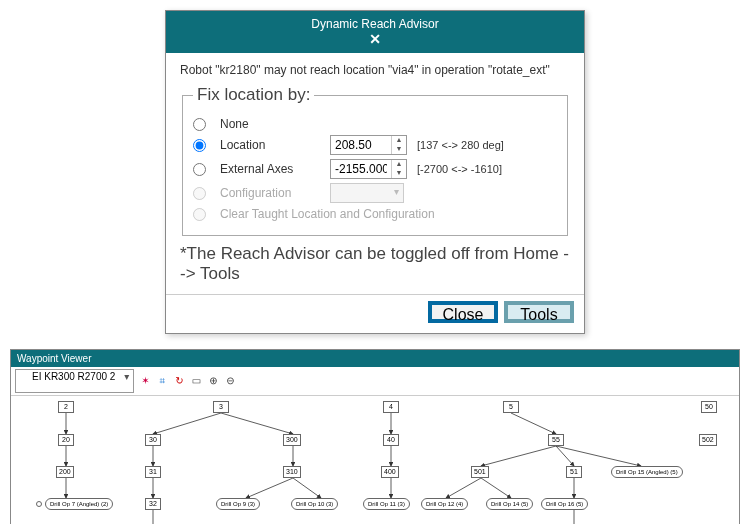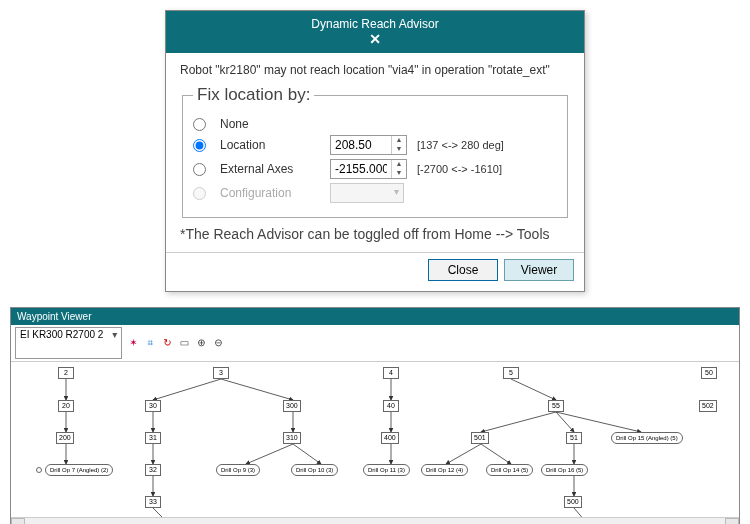--- a/index.html
+++ b/index.html
@@ -81,34 +81,34 @@
     background: #f5f5f5;
     position: relative;
   }
   .combo-dis::after {
     content: "▾";
     position: absolute;
     right: 4px; top: 2px;
     color: #bbb;
     font-size: 10px;
   }
-  .hint { font-size: 14px; color: #444; margin-top: 0; }
+  .hint { font-size: 17px; color: #444; margin-top: 0; }
   .dialog-buttons {
     display: flex;
     justify-content: flex-end;
     gap: 6px;
     padding: 6px 10px 10px 10px;
     border-top: 1px solid #ccc;
   }
   .btn {
     min-width: 70px;
     height: 22px;
-    border: 1px solid #0369a1;
+    border: 4px solid #0369a1;
     background: #f2f2f2;
-    font-size: 12px;
+    font-size: 16px;
     cursor: pointer;
   }
   .btn.primary { background: #d9ecf1; border-color: #6aa0ad; }
 
   
   .wv {
     border: 1px solid #888;
     height: 225px;
     display: flex;
     flex-direction: column;
@@ -122,22 +122,22 @@
   .wv-toolbar {
     display: flex;
     align-items: center;
     gap: 4px;
     padding: 2px 4px;
     border-bottom: 1px solid #ccc;
     font-size: 10px;
   }
   .wv-toolbar .combo {
     border: 1px solid #999;
-    height: 32px;
-    padding: 1px 18px 1px 4px;
+    height: 24px;
+    padding: 1px 18px 1px 16px;
     background: #fff;
     position: relative;
     font-size: 10px;
   }
   .wv-toolbar .combo::after {
     content: "▾";
     position: absolute; right: 4px; top: 1px; color: #555;
   }
   .tb-icons { display: flex; gap: 3px; }
   .tb-icon {
@@ -247,26 +247,30 @@
         </span>
         <span class="range">[-2700 &lt;-&gt; -1610]</span>
       </div>
 
       <div class="row disabled">
         <input type="radio" name="fix" disabled="" style="">
         <span class="radio-lbl">Configuration</span>
         <span class="combo-dis"></span>
       </div>
 
+      <div class="row disabled">
+        <input type="radio" name="fix" disabled="" style="">
+        <span>Clear Taught Location and Configuration</span>
+      </div>
     </fieldset>
     <div class="hint">*The Reach Advisor can be toggled off from Home --&gt; Tools</div>
   </div>
   <div class="dialog-buttons">
     <button class="btn">Close</button>
-    <button class="btn primary">Viewer</button>
+    <button class="btn primary">Tools</button>
   </div>
 </div>
 
 <div class="wv">
   <div class="wv-title">Waypoint Viewer</div>
   <div class="wv-toolbar">
     <span class="combo">EI KR300 R2700 2</span>
     <span class="tb-icons">
       <span class="tb-icon" style="color:#c04;">✶</span>
       <span class="tb-icon" style="color:#06c;">⌗</span>

